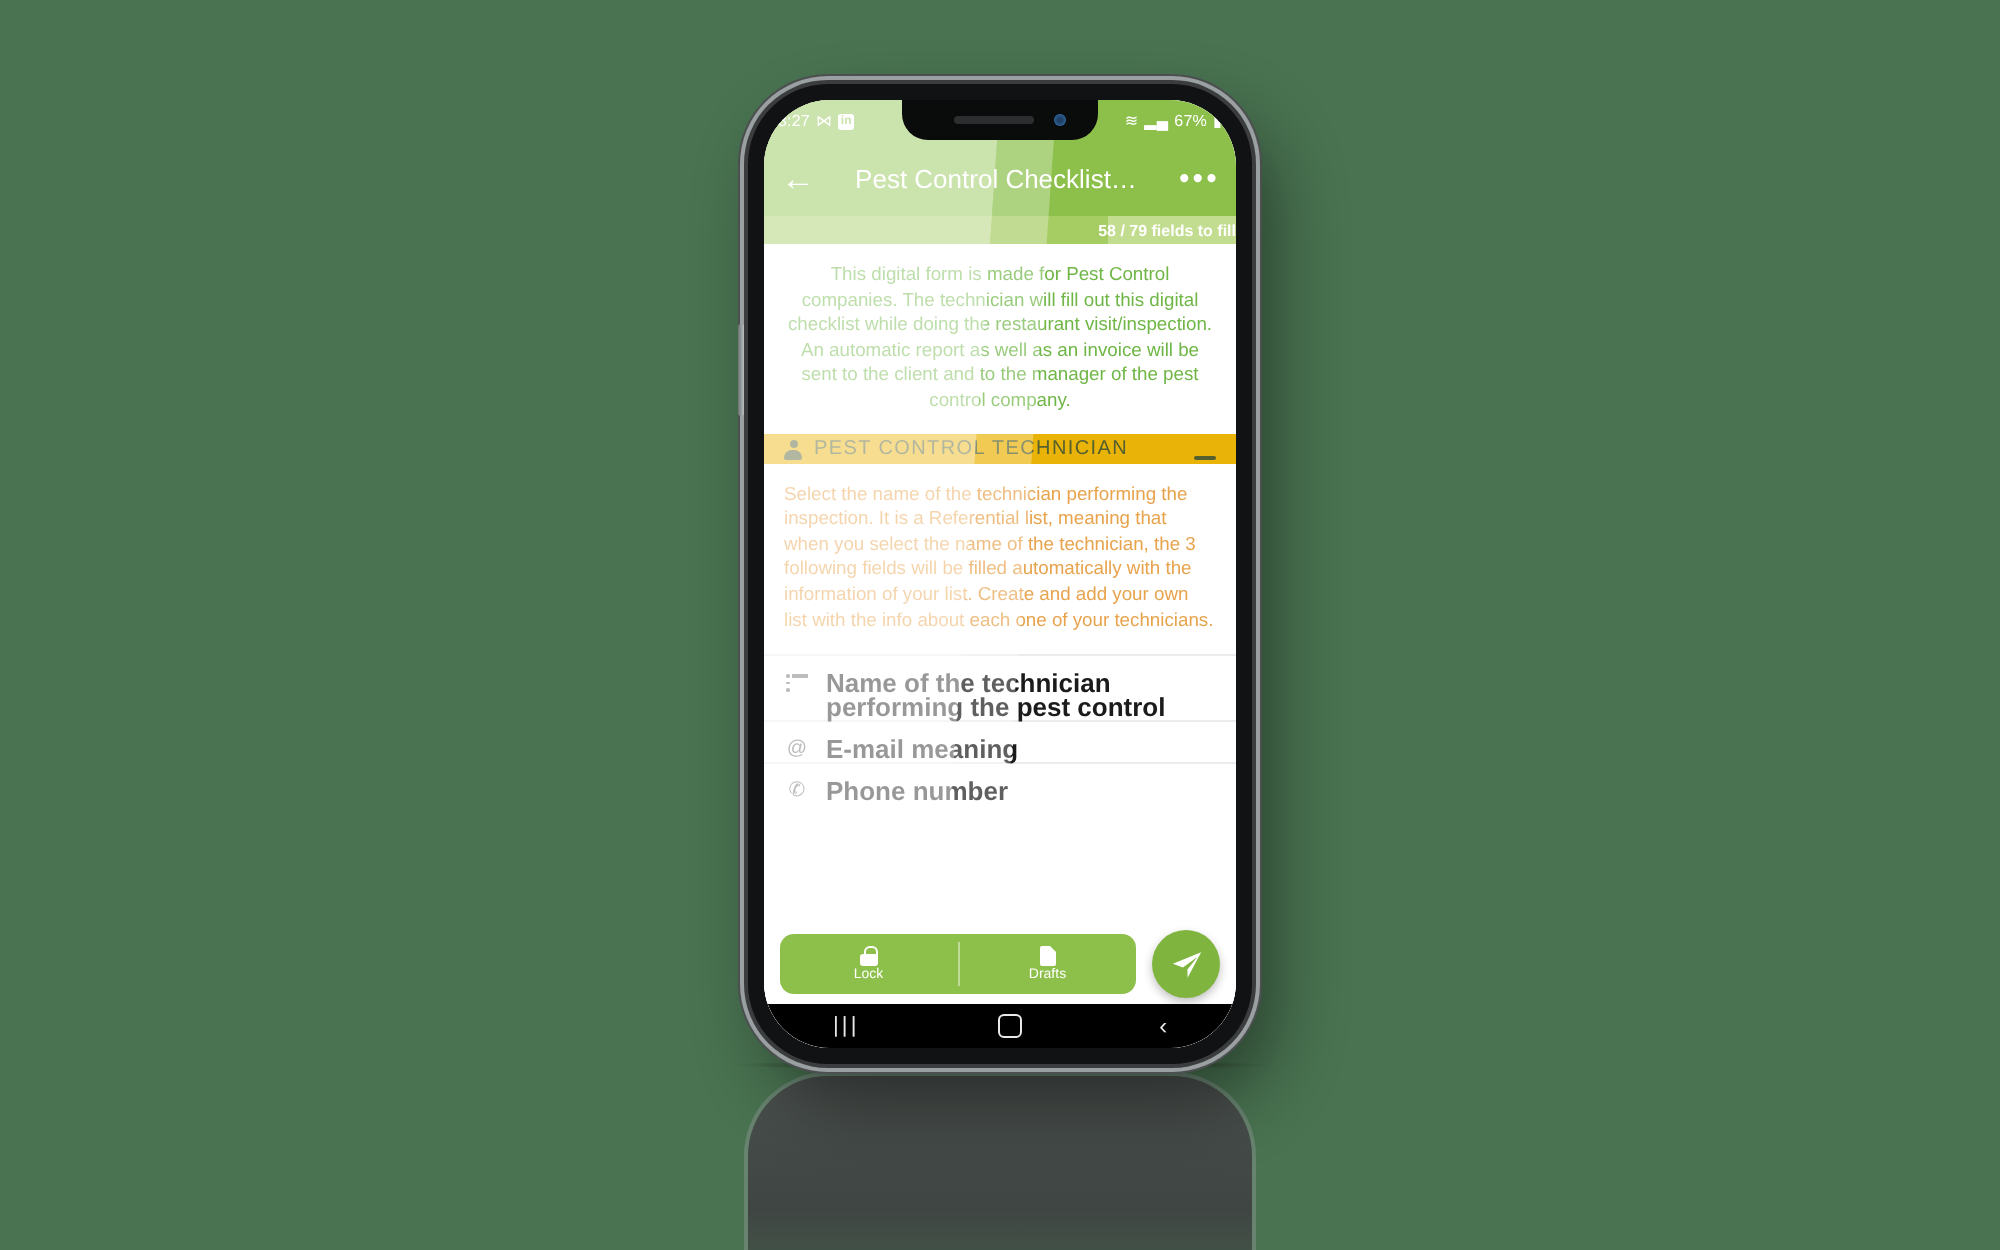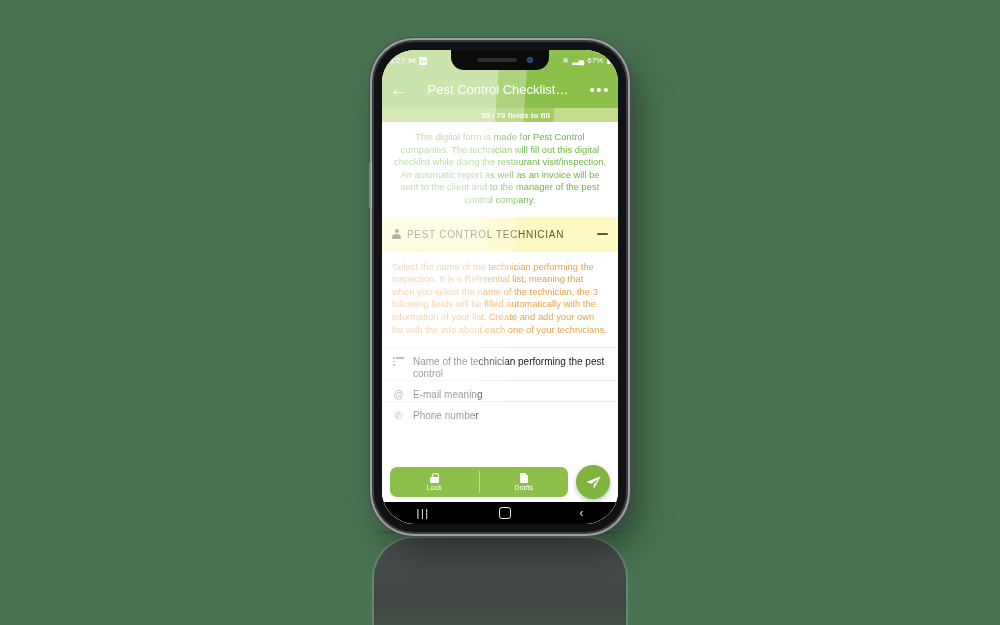--- a/index.html
+++ b/index.html
@@ -69,51 +69,51 @@
   }
   .back-arrow{font-size:17px;line-height:1;width:18px;text-align:center;cursor:pointer;}
   .appbar-title{
     flex:1;text-align:center;font-size:13px;font-weight:normal;
     white-space:nowrap;overflow:hidden;text-overflow:ellipsis;
   }
   .kebab{letter-spacing:1.6px;font-size:15px;line-height:1;width:22px;text-align:right;cursor:pointer;}
 
   .progress{
     position:relative;height:14px;background:#c3dd90;flex:0 0 auto;
-    display:flex;align-items:center;justify-content:center;z-index:3;padding-left:31px;
+    display:flex;align-items:center;justify-content:flex-end;z-index:3;padding-left:31px;
   }
   .progress-fill{position:absolute;left:0;top:0;bottom:0;background:#a6cd63;}
   .progress-label{position:relative;color:#ffffff;font-size:8px;font-weight:bold;}
 
   .scrollarea{flex:1;overflow:hidden;background:#fff;position:relative;}
 
   .intro{
     padding:9px 10px 10px 10px;color:#6fb646;font-size:9.4px;line-height:12.6px;text-align:center;
   }
 
   .section-head{
-    background:#fef9c3;color:#55602f;
-    display:flex;align-items:center;gap:6px;padding:12px 10px;
+    background:#eab308;color:#55602f;
+    display:flex;align-items:flex-end;gap:6px;padding:2px 10px;
     font-size:10px;letter-spacing:.7px;
   }
   .section-head .s-title{flex:1;}
   .person-ic{width:9px;height:10px;position:relative;display:inline-block;}
   .person-ic i{position:absolute;left:2.5px;top:0;width:4px;height:4px;border-radius:50%;background:#55602f;}
   .person-ic b{position:absolute;left:0;top:5px;width:9px;height:5px;border-radius:4px 4px 1px 1px;background:#55602f;}
   .minus{width:11px;height:2px;background:#55602f;border-radius:1px;}
 
   .helptext{
     padding:9px 10px 11px 10px;color:#e8a34d;font-size:9.4px;line-height:12.6px;
   }
 
   .field{
     border-top:1px solid #ececec;padding:8px 10px 0 10px;background:#fff;
   }
   .field-head{display:flex;gap:8px;align-items:flex-start;}
-  .field-label{font-size:10px;font-weight:normal;color:#1b1b1b;line-height:12px;flex:1;}
+  .field-label{font-size:13px;font-weight:bold;color:#1b1b1b;line-height:12px;flex:1;}
   .field-value-row{
     display:flex;align-items:center;justify-content:space-between;
     padding:9px 0 9px 22px;font-size:9.4px;color:#b0b0b0;
   }
   .chev{color:#8cc04a;font-size:11px;font-weight:bold;}
 
   .ic-box{width:13px;flex:0 0 13px;display:flex;justify-content:center;padding-top:1px;}
   .ic-list{width:11px;height:9px;position:relative;}
   .ic-list span{position:absolute;left:3px;height:1.4px;background:#6d6d6d;width:8px;}
   .ic-list span:nth-child(1){top:0;}

